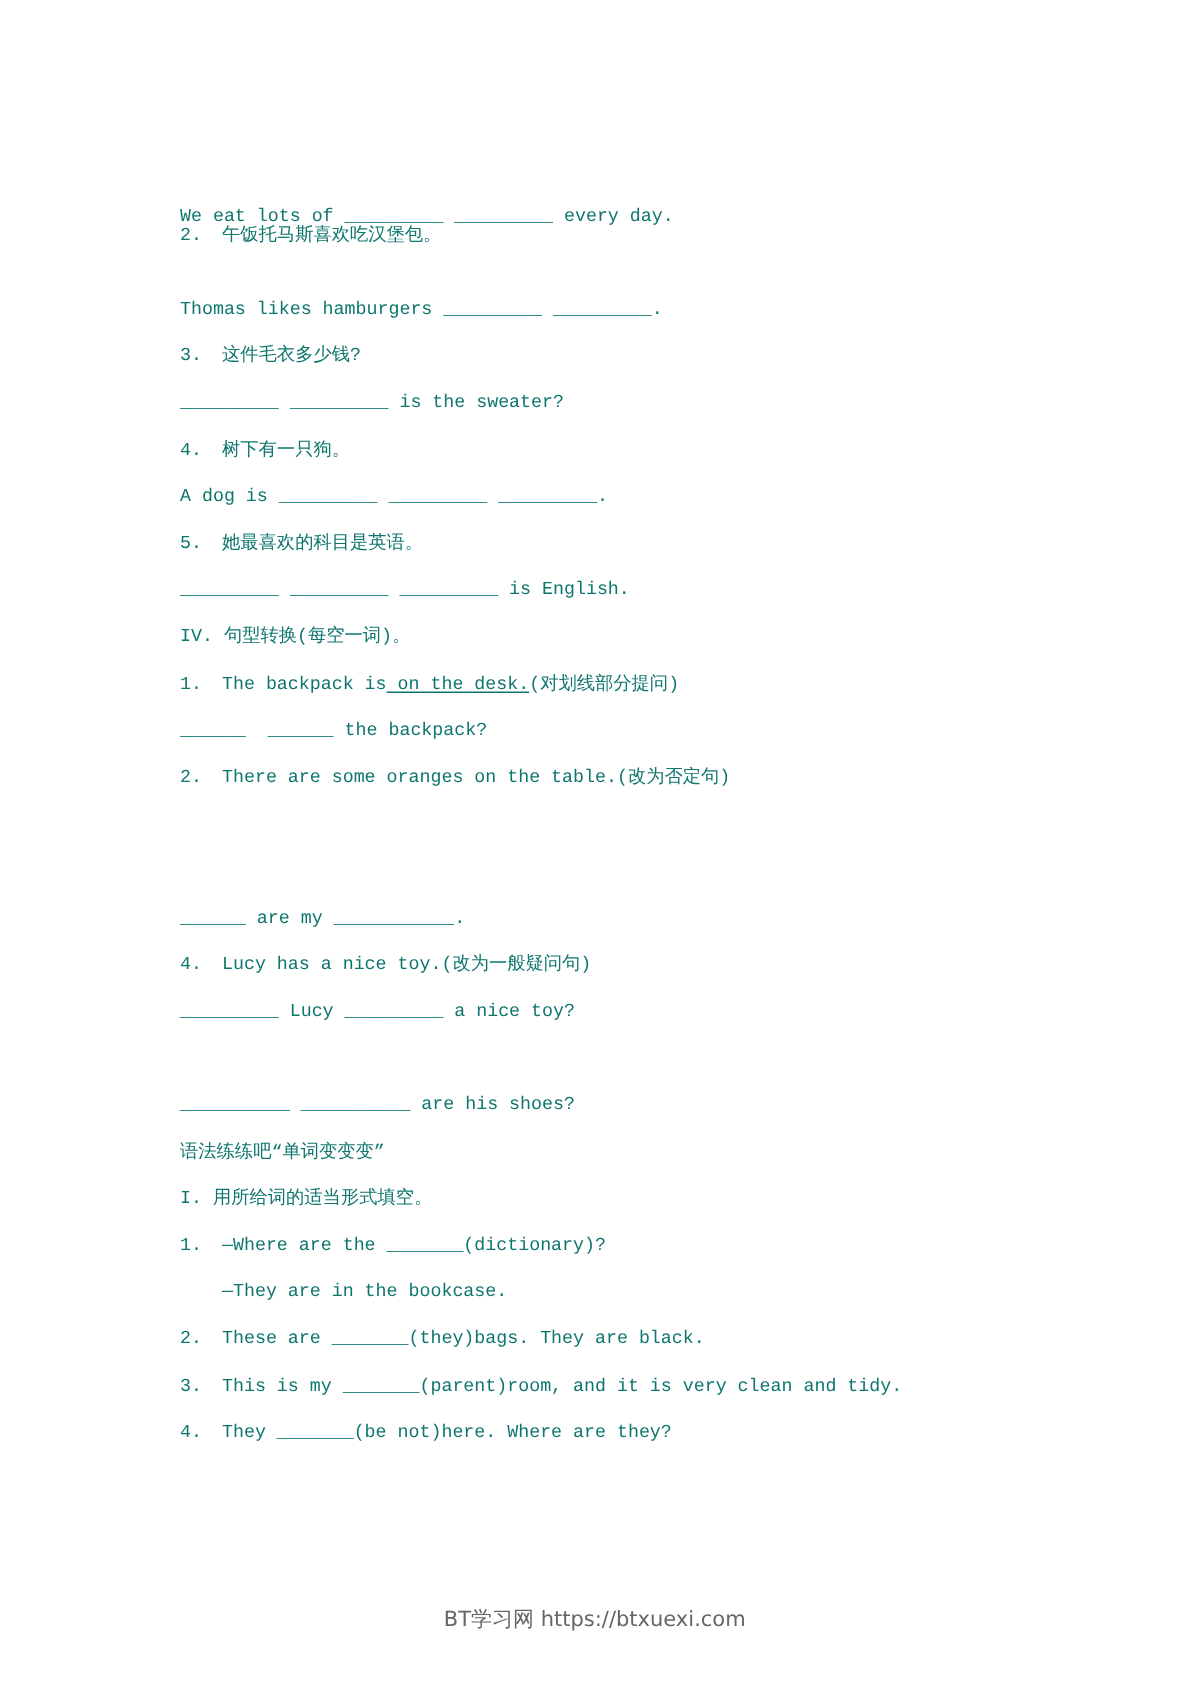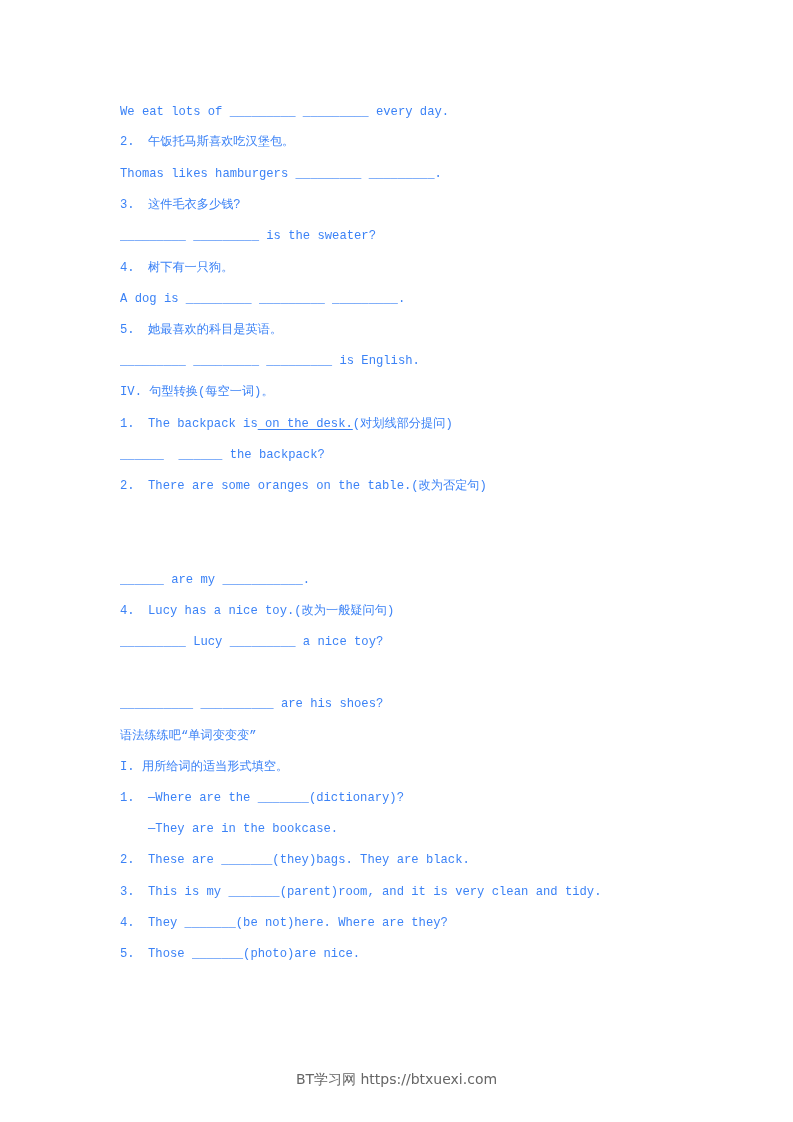--- a/index.html
+++ b/index.html
@@ -3,44 +3,45 @@
   <meta charset="utf-8">
   <style>
     html, body { margin: 0; padding: 0; background: #ffffff; }
     body { width: 793px; height: 1122px; position: relative; overflow: hidden; }
     .page { position: absolute; left: 0; top: 0; width: 793px; height: 1122px; background: #fff; }
     .line {
       position: absolute;
       left: 120px;
       font-family: "Liberation Mono", "DejaVu Sans Mono", monospace;
       font-size: 12.2px;
-      color: #3b82f6;
+      color: #0f766e;
       white-space: pre;
       line-height: 16px;
+      margin-top: 32px;
     }
     .indent { left: 148px; }
     .ul { text-decoration: underline; text-underline-offset: 2px; text-align: center; }
     .footer {
       position: absolute;
       left: 0; width: 793px; top: 1071px;
       text-align: center;
       font-family: "DejaVu Sans", sans-serif;
       font-size: 14px;
       color: #666666;
     }
     .num { display: inline-block; width: 28px; }
   </style>
 </head>
 <body>
 
 <div class="page">
 
   <div class="line" style="top:104px">We eat lots of _________ _________ every day.</div>
 
-  <div class="line" style="top:134px"><span class="num">2.</span><span>午饭托马斯喜欢吃汉堡包。</span></div>
+  <div class="line" style="top:117px"><span class="num">2.</span><span>午饭托马斯喜欢吃汉堡包。</span></div>
   <div class="line" style="top:166px">Thomas likes hamburgers _________ _________.</div>
 
   <div class="line" style="top:197px"><span class="num">3.</span><span>这件毛衣多少钱?</span></div>
   <div class="line" style="top:228px">_________ _________ is the sweater?</div>
 
   <div class="line" style="top:260px"><span class="num">4.</span><span>树下有一只狗。</span></div>
   <div class="line" style="top:291px">A dog is _________ _________ _________.</div>
 
   <div class="line" style="top:322px"><span class="num">5.</span><span>她最喜欢的科目是英语。</span></div>
   <div class="line" style="top:353px">_________ _________ _________ is English.</div>
@@ -64,16 +65,15 @@
 
   <div class="line" style="top:790px"><span class="num">1.</span><span>—Where are the _______(dictionary)?</span></div>
   <div class="line indent" style="top:821px">—They are in the bookcase.</div>
 
   <div class="line" style="top:852px"><span class="num">2.</span><span>These are _______(they)bags. They are black.</span></div>
 
   <div class="line" style="top:884px"><span class="num">3.</span><span>This is my _______(parent)room, and it is very clean and tidy.</span></div>
 
   <div class="line" style="top:915px"><span class="num">4.</span><span>They _______(be not)here. Where are they?</span></div>
 
-  <div class="line" style="top:946px"><span class="num">5.</span><span>Those _______(photo)are nice.</span></div>
 
   <div class="footer">BT学习网 https://btxuexi.com</div>
 </div>
 
 </body></html>

